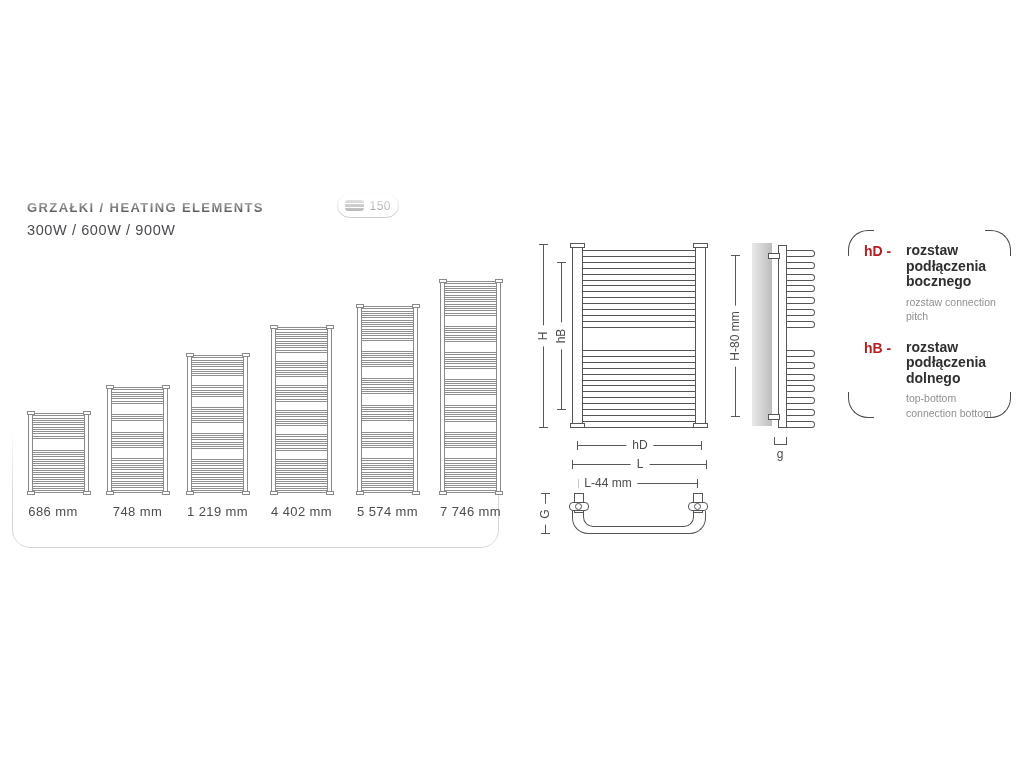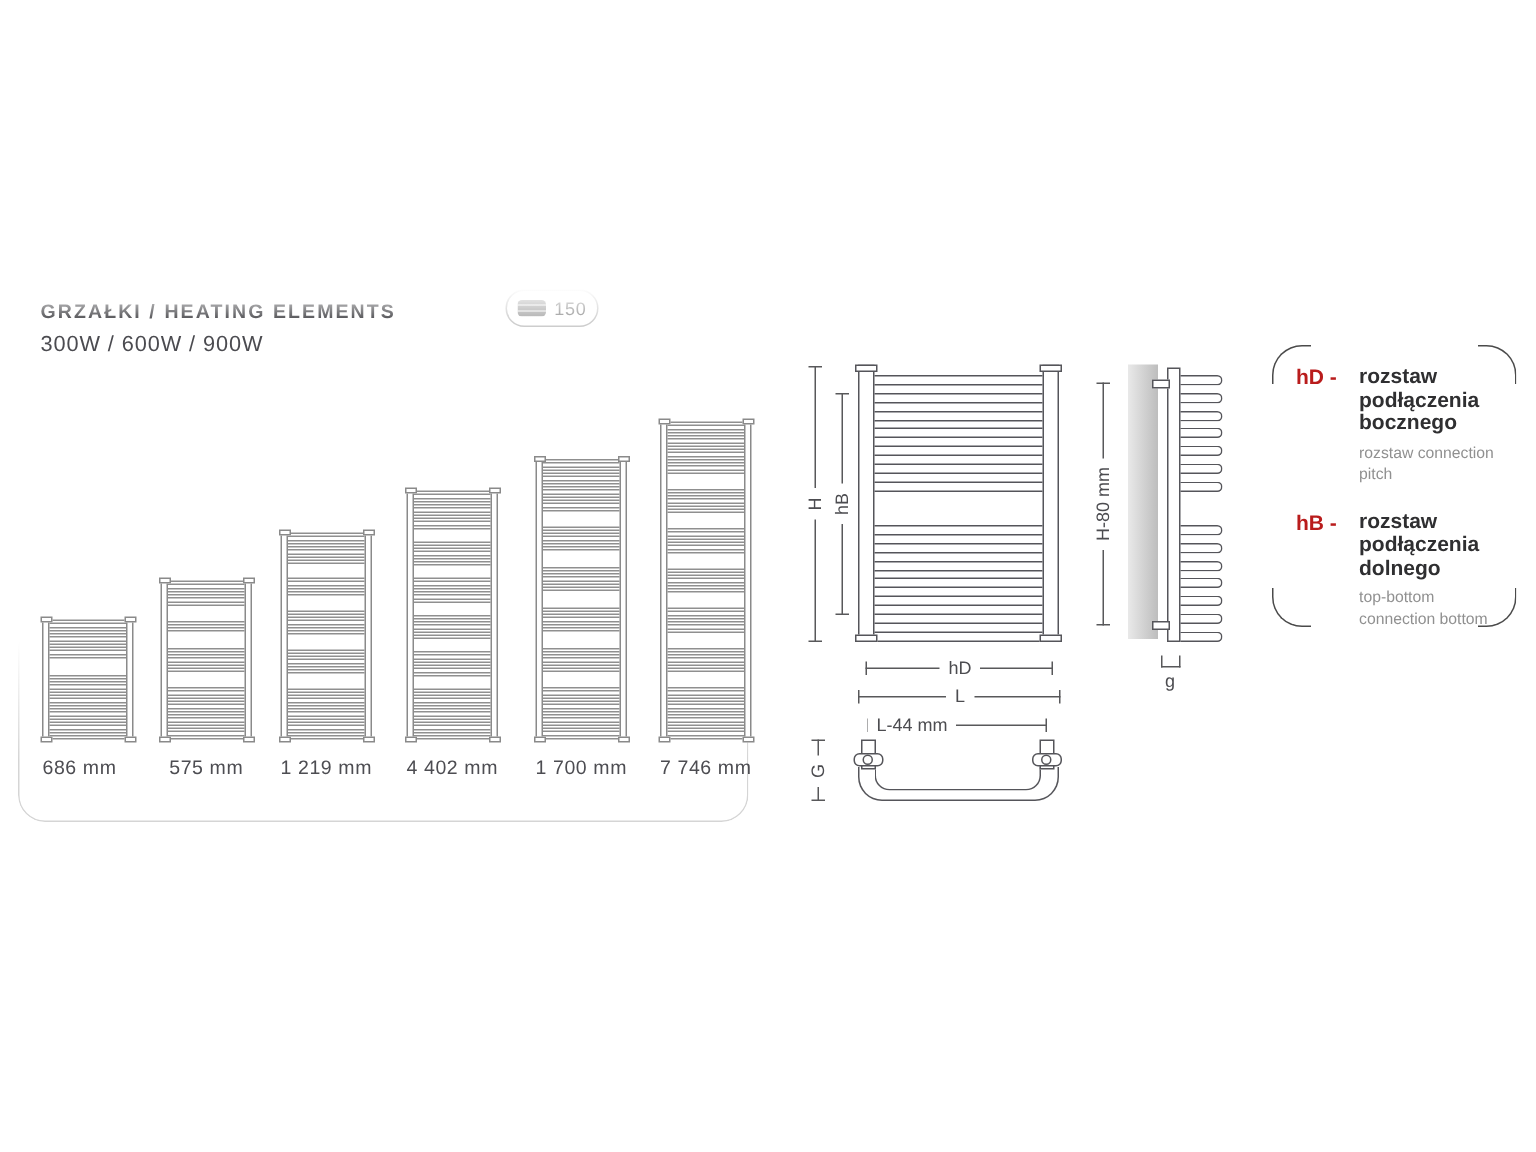--- a/index.html
+++ b/index.html
@@ -143,21 +143,21 @@
           <div class="tube" style="margin-bottom: 1.5px;"></div>
           <div class="tube" style="margin-bottom: 1.5px;"></div>
           <div class="tube" style="margin-bottom: 1.5px;"></div>
           <div class="tube" style="margin-bottom: 1.5px;"></div>
           <div class="tube" style="margin-bottom: 1.5px;"></div>
           <div class="tube" style="margin-bottom: 1.5px;"></div>
           <div class="tube" style="margin-bottom: 1.5px;"></div>
           <div class="tube" style="margin-bottom: 0px;"></div>
         </div>
       </div>
-      <div class="rad-label" style="left: 97.5px;">575 mm</div>
+      <div class="rad-label" style="left: 97.5px;">748 mm</div>
       <div class="rad" style="left: 187px; top: 353px; width: 61px; height: 142px;">
         <div class="rail rl"></div>
         <div class="rail rr"></div>
         <div class="tubes">
           <div class="tube" style="margin-bottom: 1.5px;"></div>
           <div class="tube" style="margin-bottom: 1.5px;"></div>
           <div class="tube" style="margin-bottom: 1.5px;"></div>
           <div class="tube" style="margin-bottom: 1.5px;"></div>
           <div class="tube" style="margin-bottom: 9.375px;"></div>
           <div class="tube" style="margin-bottom: 1.5px;"></div>
@@ -250,21 +250,21 @@
           <div class="tube" style="margin-bottom: 1.5px;"></div>
           <div class="tube" style="margin-bottom: 1.5px;"></div>
           <div class="tube" style="margin-bottom: 1.5px;"></div>
           <div class="tube" style="margin-bottom: 1.5px;"></div>
           <div class="tube" style="margin-bottom: 1.5px;"></div>
           <div class="tube" style="margin-bottom: 1.5px;"></div>
           <div class="tube" style="margin-bottom: 1.5px;"></div>
           <div class="tube" style="margin-bottom: 0px;"></div>
         </div>
       </div>
-      <div class="rad-label" style="left: 347.5px;">1 700 mm</div>
+      <div class="rad-label" style="left: 347.5px;">5 574 mm</div>
       <div class="rad" style="left: 440px; top: 279px; width: 61px; height: 216px;">
         <div class="rail rl"></div>
         <div class="rail rr"></div>
         <div class="tubes">
           <div class="tube" style="margin-bottom: 1.5px;"></div>
           <div class="tube" style="margin-bottom: 1.5px;"></div>
           <div class="tube" style="margin-bottom: 1.5px;"></div>
           <div class="tube" style="margin-bottom: 1.5px;"></div>
           <div class="tube" style="margin-bottom: 1.5px;"></div>
           <div class="tube" style="margin-bottom: 1.5px;"></div>

